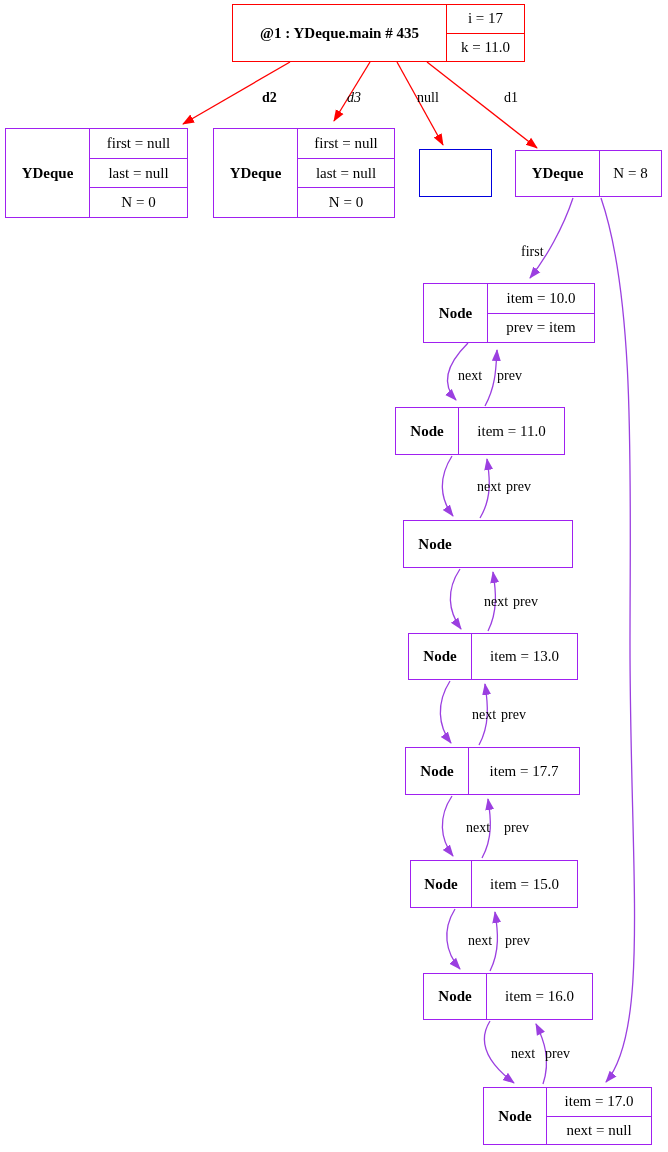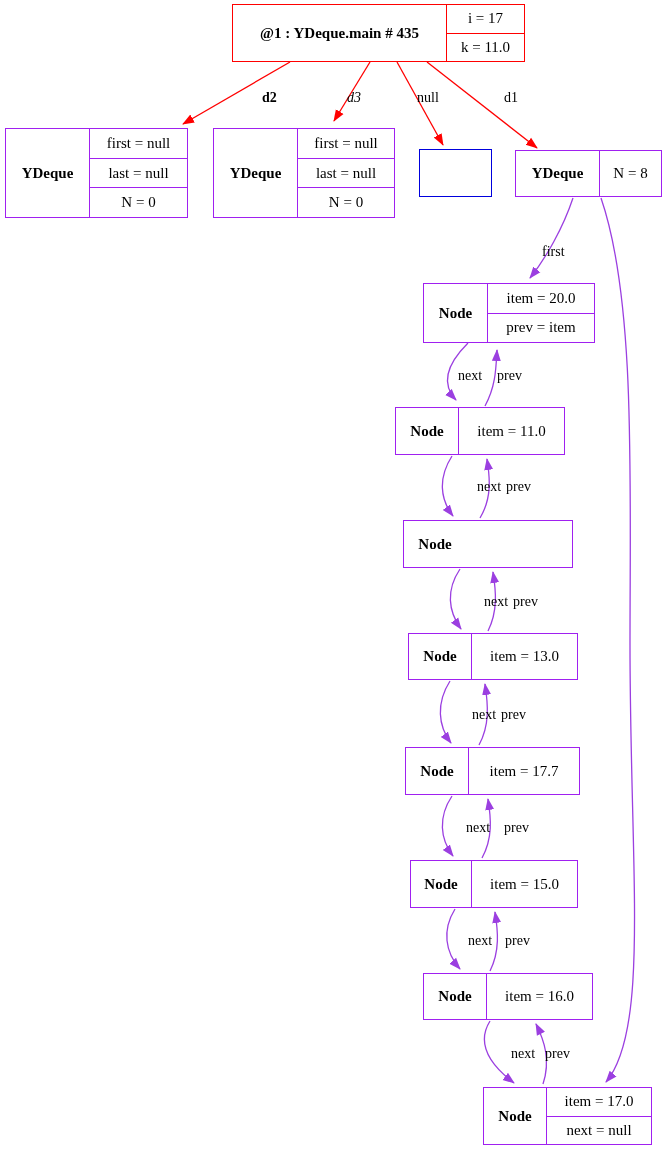--- a/index.html
+++ b/index.html
@@ -132,21 +132,21 @@
   <div class="record rec-obj" style="left:515px;top:150px;width:147px;height:47px;">
     <div class="type-cell" style="width:83px;">YDeque</div>
     <div class="fields">
       <div class="field">N = 8</div>
     </div>
   </div>
 
   <div class="record rec-obj" style="left:423px;top:283px;width:172px;height:60px;">
     <div class="type-cell" style="width:63px;">Node</div>
     <div class="fields">
-      <div class="field">item = 20.0</div>
+      <div class="field">item = 10.0</div>
       <div class="field">prev = item</div>
     </div>
   </div>
 
   <div class="record rec-obj" style="left:395px;top:407px;width:170px;height:48px;">
     <div class="type-cell" style="width:62px;">Node</div>
     <div class="fields">
       <div class="field">item = 11.0</div>
     </div>
   </div>
@@ -189,21 +189,21 @@
       <div class="field">item = 17.0</div>
       <div class="field">next = null</div>
     </div>
   </div>
 
   <div class="edge-label" style="left:262px;top:90px;font-weight:bold;">d2</div>
   <div class="edge-label" style="left:347px;top:90px;font-style:italic;">d3</div>
   <div class="edge-label" style="left:417px;top:90px;">null</div>
   <div class="edge-label" style="left:504px;top:90px;">d1</div>
 
-  <div class="edge-label" style="left:542px;top:244px;">first</div>
+  <div class="edge-label" style="left:521px;top:244px;">first</div>
   <div class="edge-label" style="left:630px;top:648px;padding-left:40px;">last</div>
 
   <div class="edge-label" style="left:458px;top:368px;">next</div>
   <div class="edge-label" style="left:497px;top:368px;">prev</div>
 
   <div class="edge-label" style="left:477px;top:479px;">next</div>
   <div class="edge-label" style="left:506px;top:479px;">prev</div>
 
   <div class="edge-label" style="left:484px;top:594px;">next</div>
   <div class="edge-label" style="left:513px;top:594px;">prev</div>

